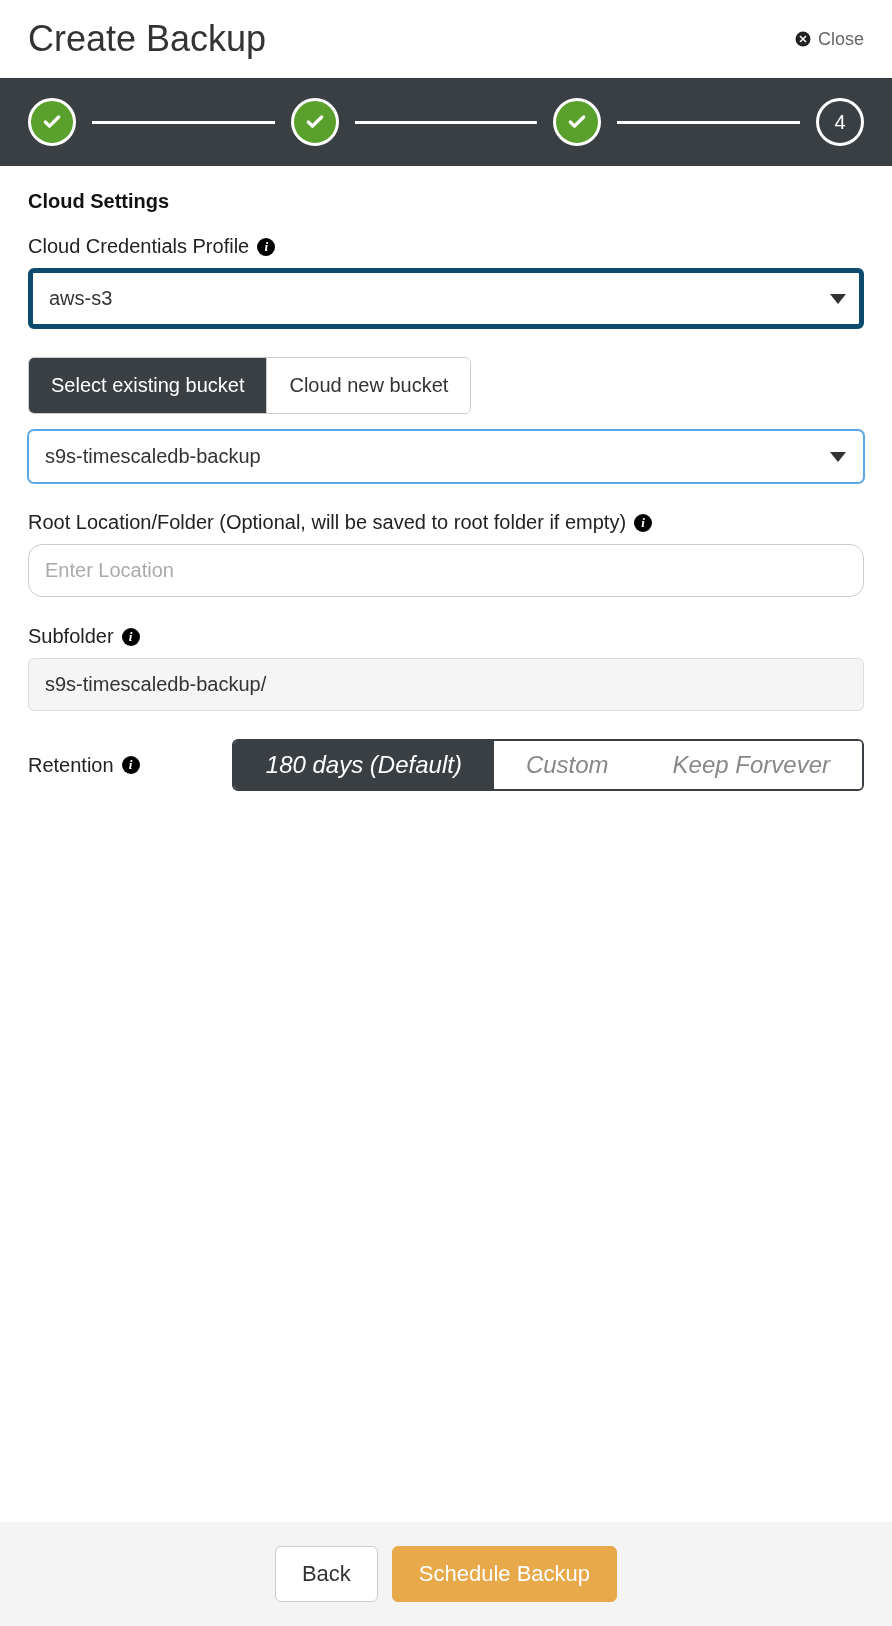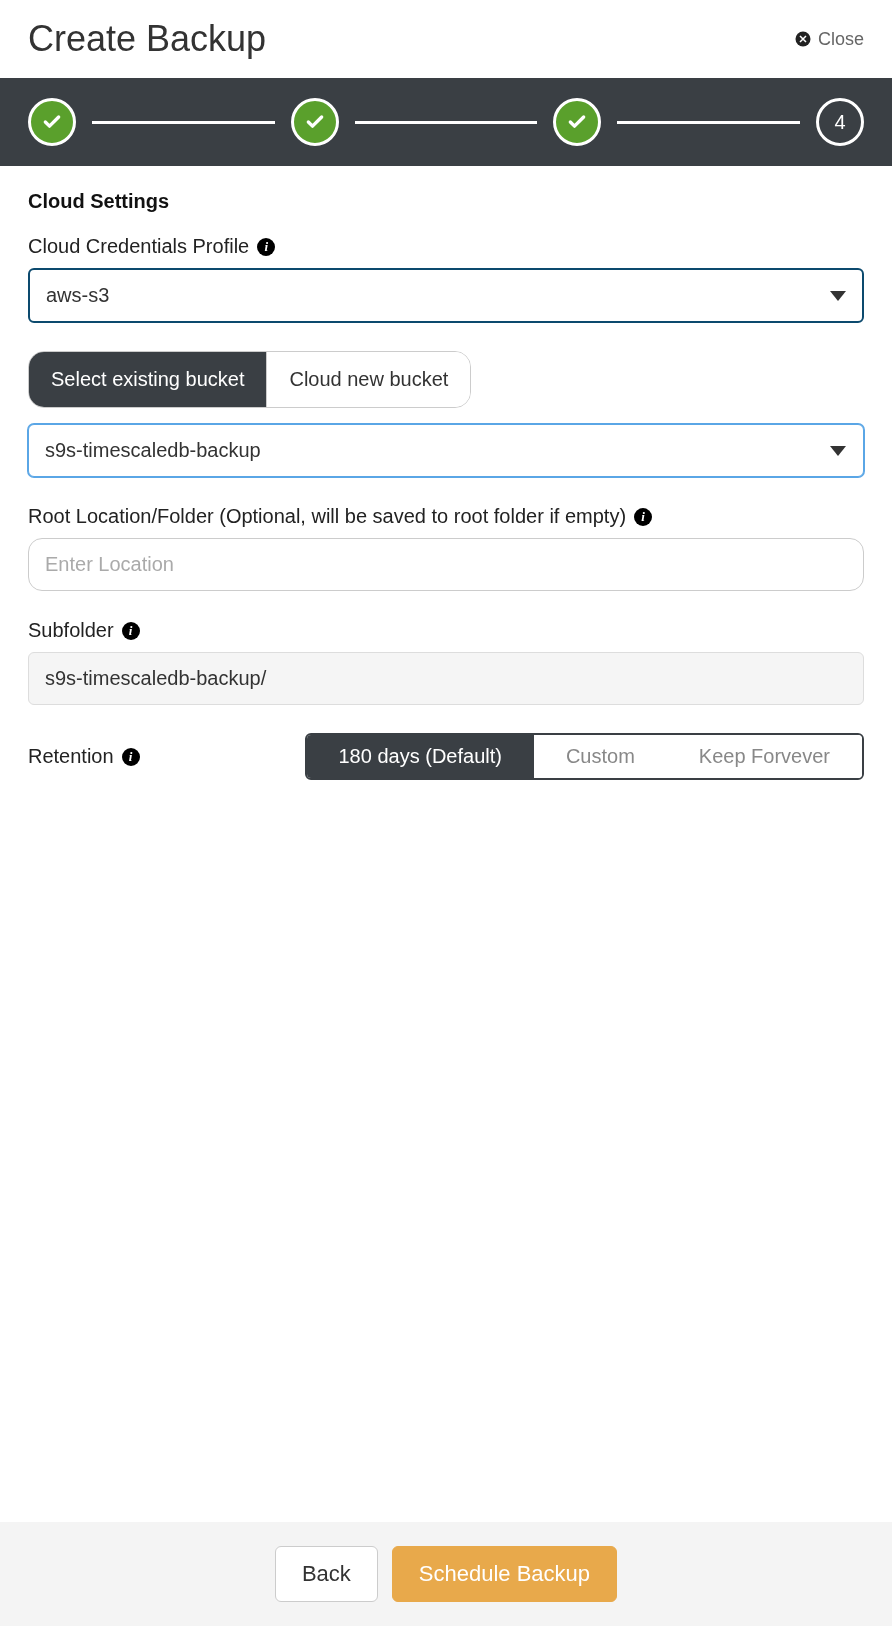--- a/index.html
+++ b/index.html
@@ -109,21 +109,21 @@
   font-family: Georgia, serif;
 }
 .select-wrap {
   position: relative;
   margin-bottom: 28px;
 }
 .select-input {
   width: 100%;
   padding: 14px 16px;
   font-size: 20px;
-  border: 2px solid #0c4a6e;
+  border: 5px solid #0c4a6e;
   border-radius: 6px;
   background: #fff;
   color: #333;
   appearance: none;
 }
 .select-wrap.focused .select-input {
   border: 1px solid #5aa6e6;
   box-shadow: 0 0 0 1px #5aa6e6;
 }
 .select-caret {
@@ -134,21 +134,21 @@
   pointer-events: none;
   width: 0;
   height: 0;
   border-left: 8px solid transparent;
   border-right: 8px solid transparent;
   border-top: 10px solid #333;
 }
 .tab-group {
   display: inline-flex;
   border: 1px solid #ccc;
-  border-radius: 16px;
+  border-radius: 6px;
   overflow: hidden;
   margin-bottom: 16px;
 }
 .tab-btn {
   padding: 16px 22px;
   font-size: 20px;
   border: none;
   background: #fff;
   color: #333;
   cursor: pointer;
@@ -191,25 +191,26 @@
   gap: 32px;
 }
 .segmented {
   display: inline-flex;
   border: 2px solid #3a3f44;
   border-radius: 6px;
   overflow: hidden;
 }
 .seg-btn {
   padding: 10px 32px;
-  font-size: 20px;
+  font-size: 24px;
   border: none;
   background: #fff;
   color: #888;
   cursor: pointer;
+  font-style: italic;
 }
 .seg-btn.active {
   background: #3a3f44;
   color: #fff;
 }
 .footer {
   background: #f4f4f4;
   padding: 24px;
   display: flex;
   justify-content: center;

